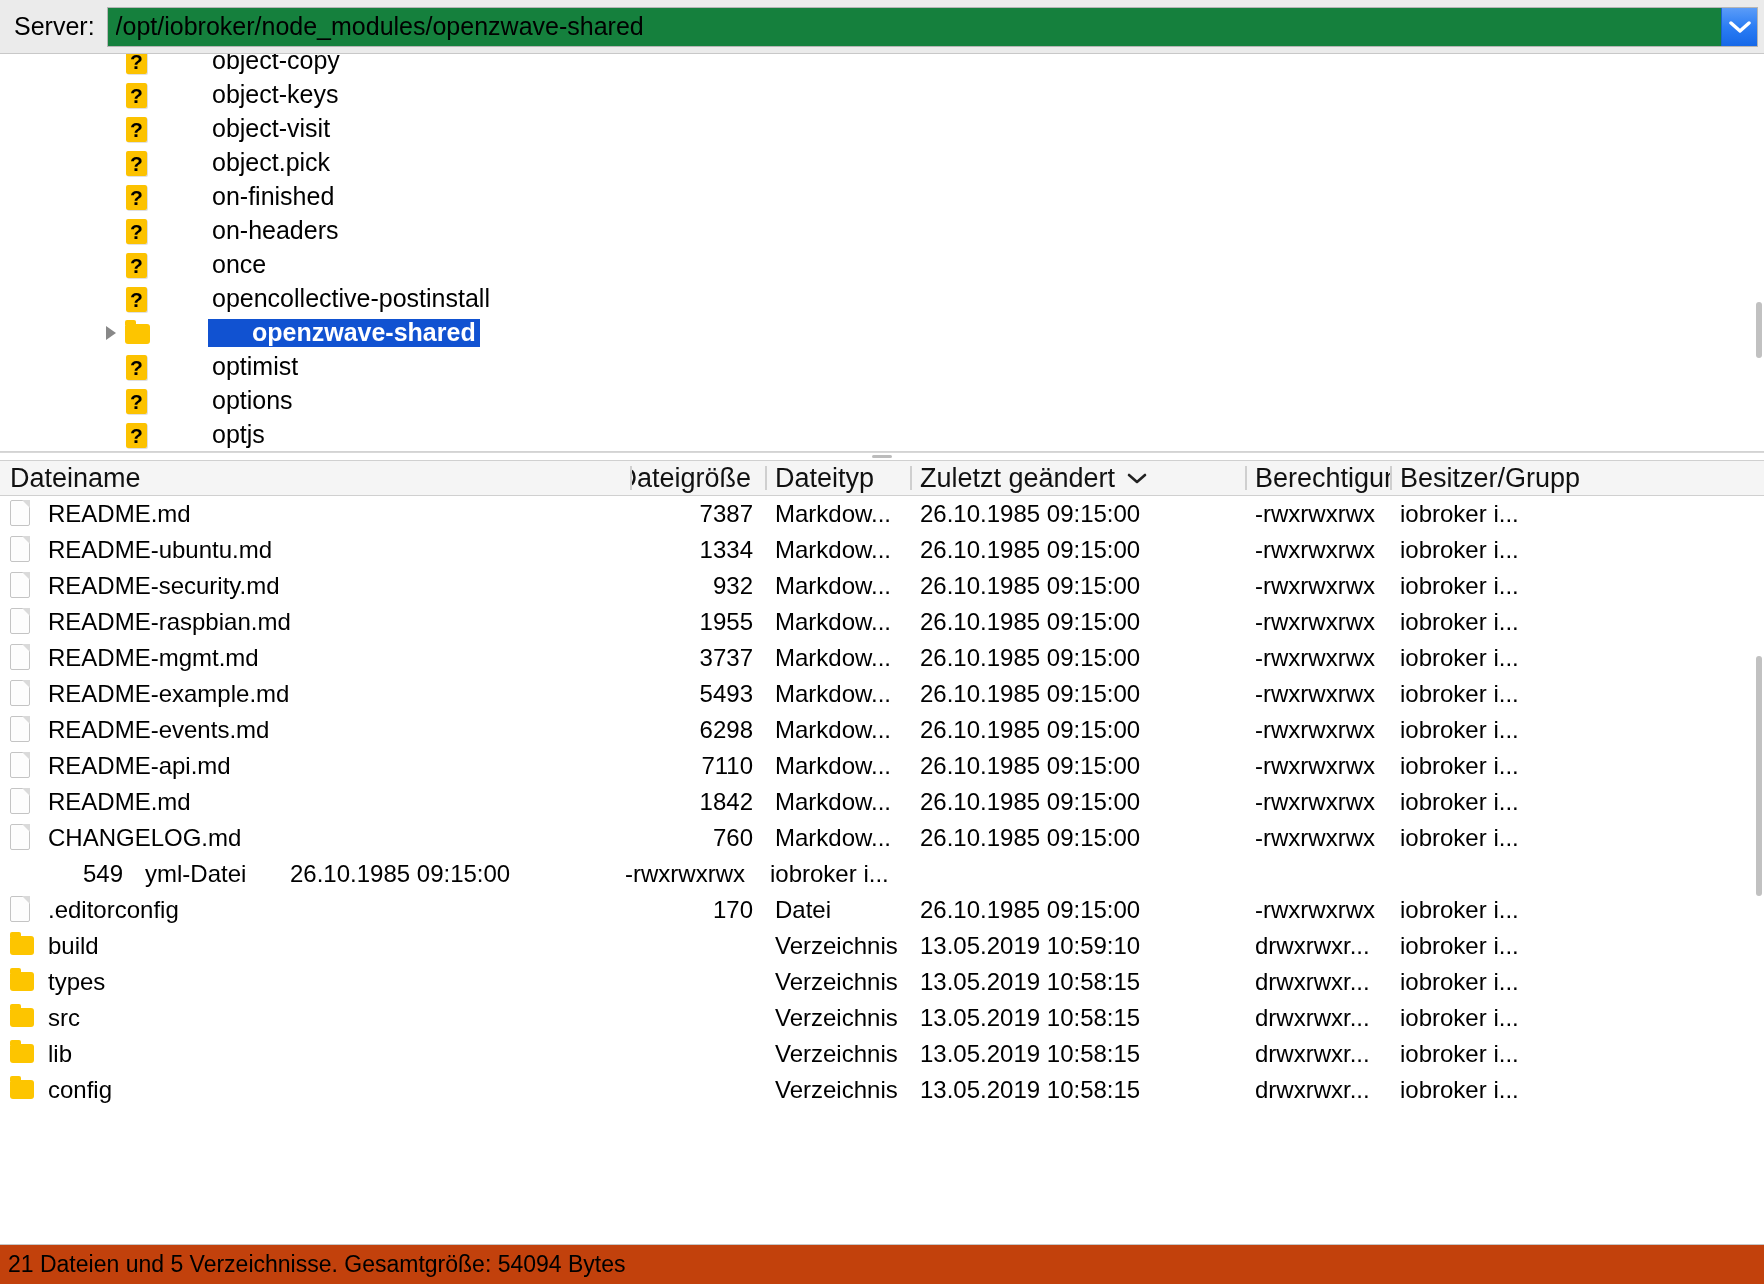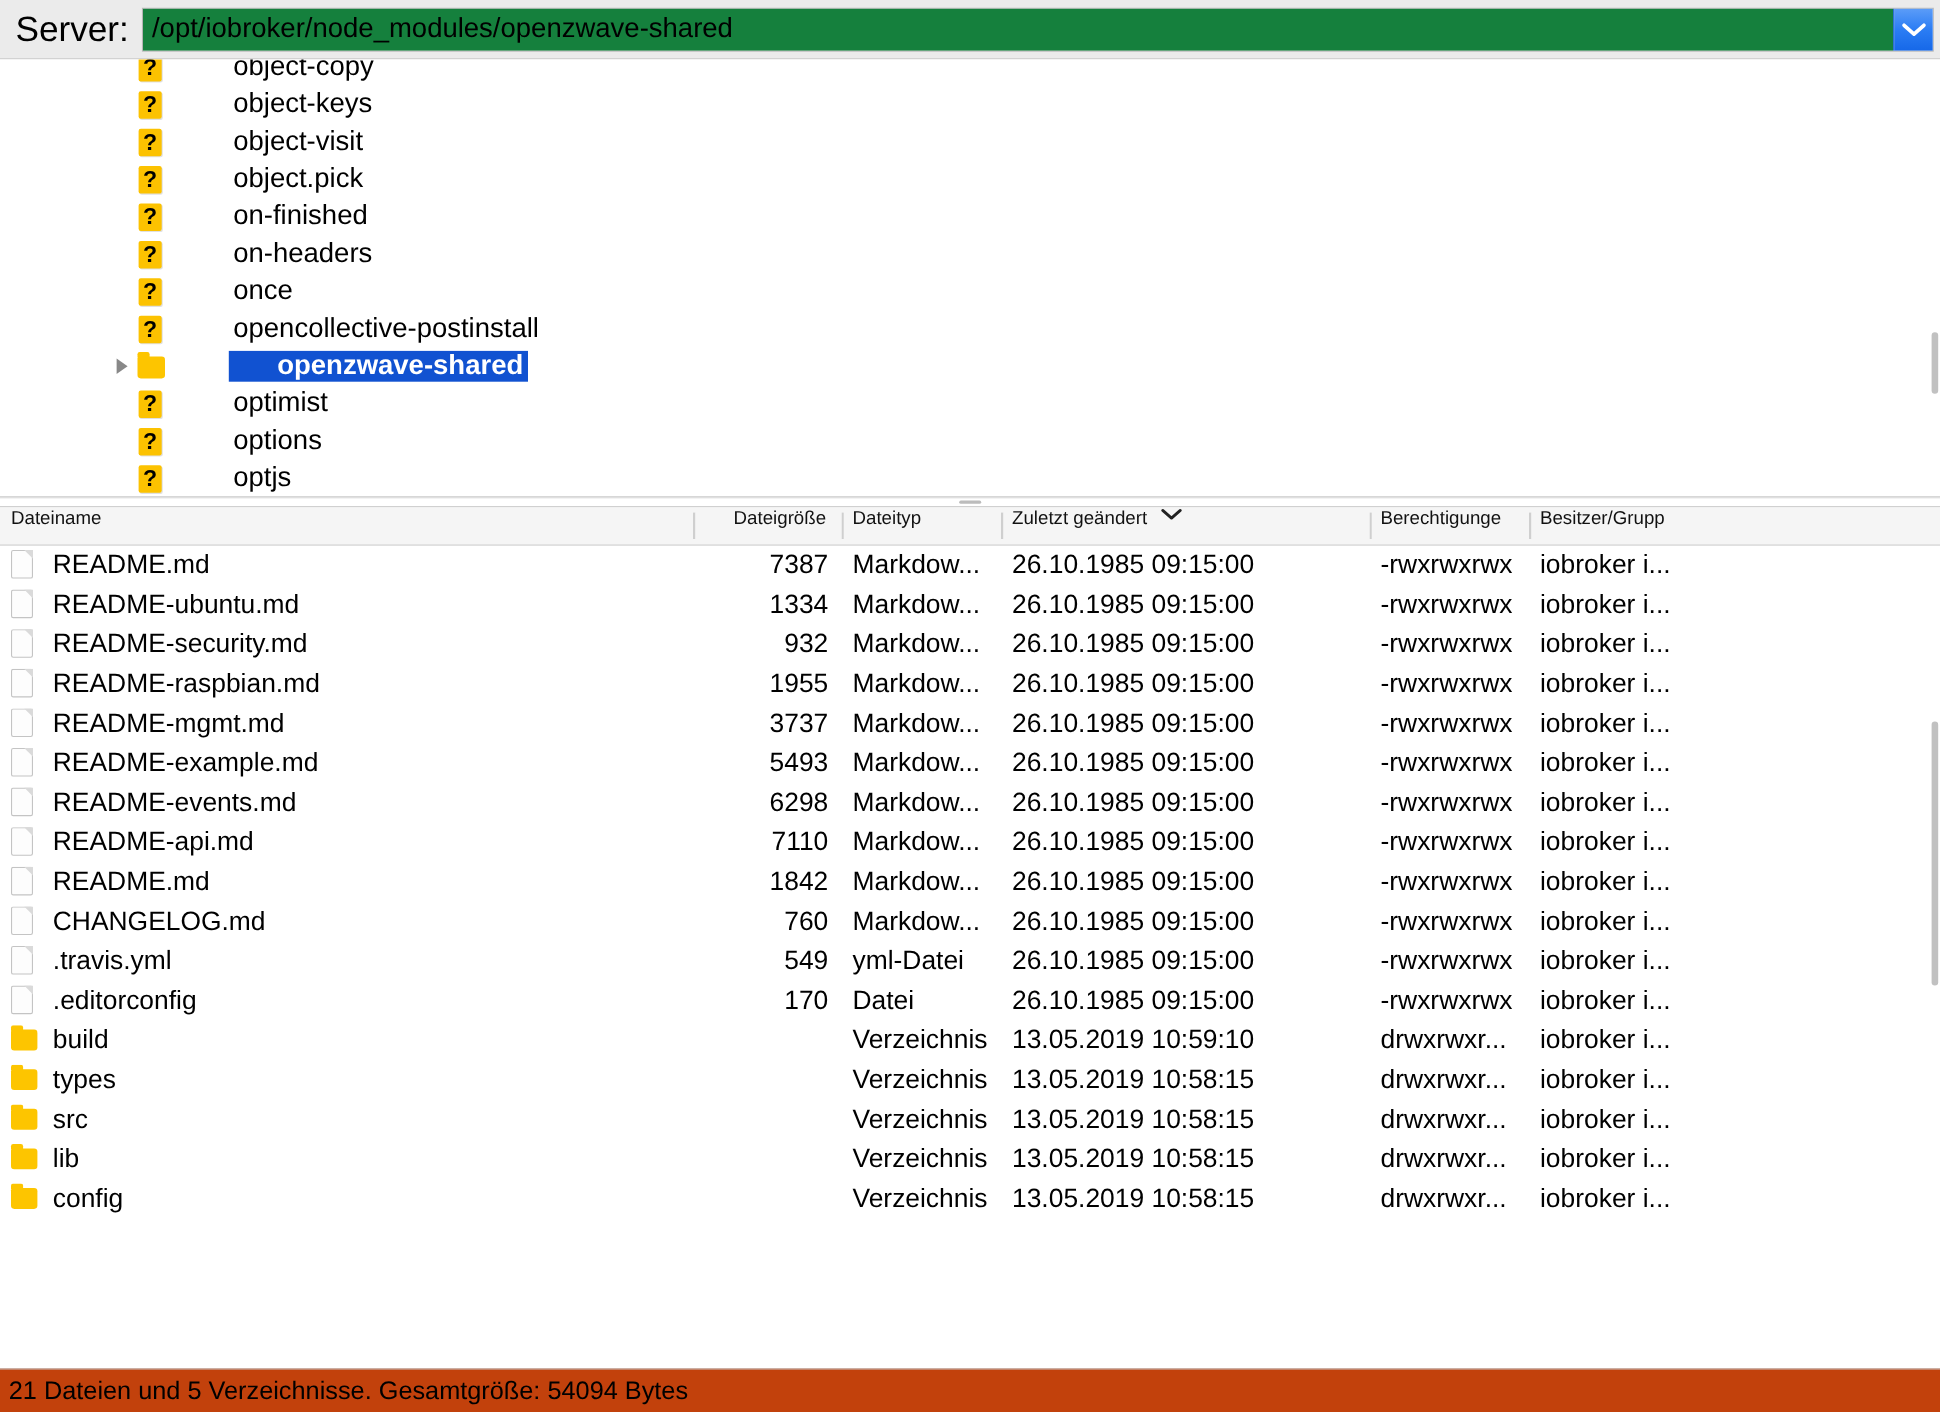--- a/index.html
+++ b/index.html
@@ -16,21 +16,21 @@
   #server-bar {
     height: 54px;
     width: 100%;
     background: #ebebeb;
     display: flex;
     align-items: center;
     padding: 0 6px 0 14px;
     border-bottom: 1px solid #c8c8c8;
   }
   #server-label {
-    font-size: 32px;
+    font-size: 25px;
     color: #000;
     margin-right: 12px;
     white-space: nowrap;
   }
   #path-combo {
     flex: 1;
     height: 40px;
     display: flex;
     align-items: stretch;
     border: 1px solid #b5b5b5;
@@ -188,22 +188,22 @@
     display: flex;
     height: 36px;
     align-items: stretch;
     background: #f5f5f5;
     border-top: 1px solid #d0d0d0;
     border-bottom: 1px solid #d0d0d0;
     width: 100%;
   }
   .hcell {
     display: flex;
-    align-items: flex-start;
-    font-size: 17px;
+    align-items: center;
+    font-size: 27px;
     color: #111;
     padding-left: 10px;
     position: relative;
     overflow: hidden;
     white-space: nowrap;
     cursor: pointer;
   }
   .hcell + .hcell::before {
     content: "";
     position: absolute;
@@ -583,28 +583,20 @@
             <span>CHANGELOG.md</span>
           </div>
         </div>
         <div class="fcell c-size num">760</div>
         <div class="fcell c-type">Markdow...</div>
         <div class="fcell c-mod">26.10.1985 09:15:00</div>
         <div class="fcell c-perm">-rwxrwxrwx</div>
         <div class="fcell c-own">iobroker i...</div>
       </div>
       <div class="frow">
-        <div class="fcell c-name">
-          <div class="name-inner">
-            <div class="file-icon">
-              <div class="icon-doc"></div>
-            </div>
-            <span>.travis.yml</span>
-          </div>
-        </div>
         <div class="fcell c-size num">549</div>
         <div class="fcell c-type">yml-Datei</div>
         <div class="fcell c-mod">26.10.1985 09:15:00</div>
         <div class="fcell c-perm">-rwxrwxrwx</div>
         <div class="fcell c-own">iobroker i...</div>
       </div>
       <div class="frow">
         <div class="fcell c-name">
           <div class="name-inner">
             <div class="file-icon">

